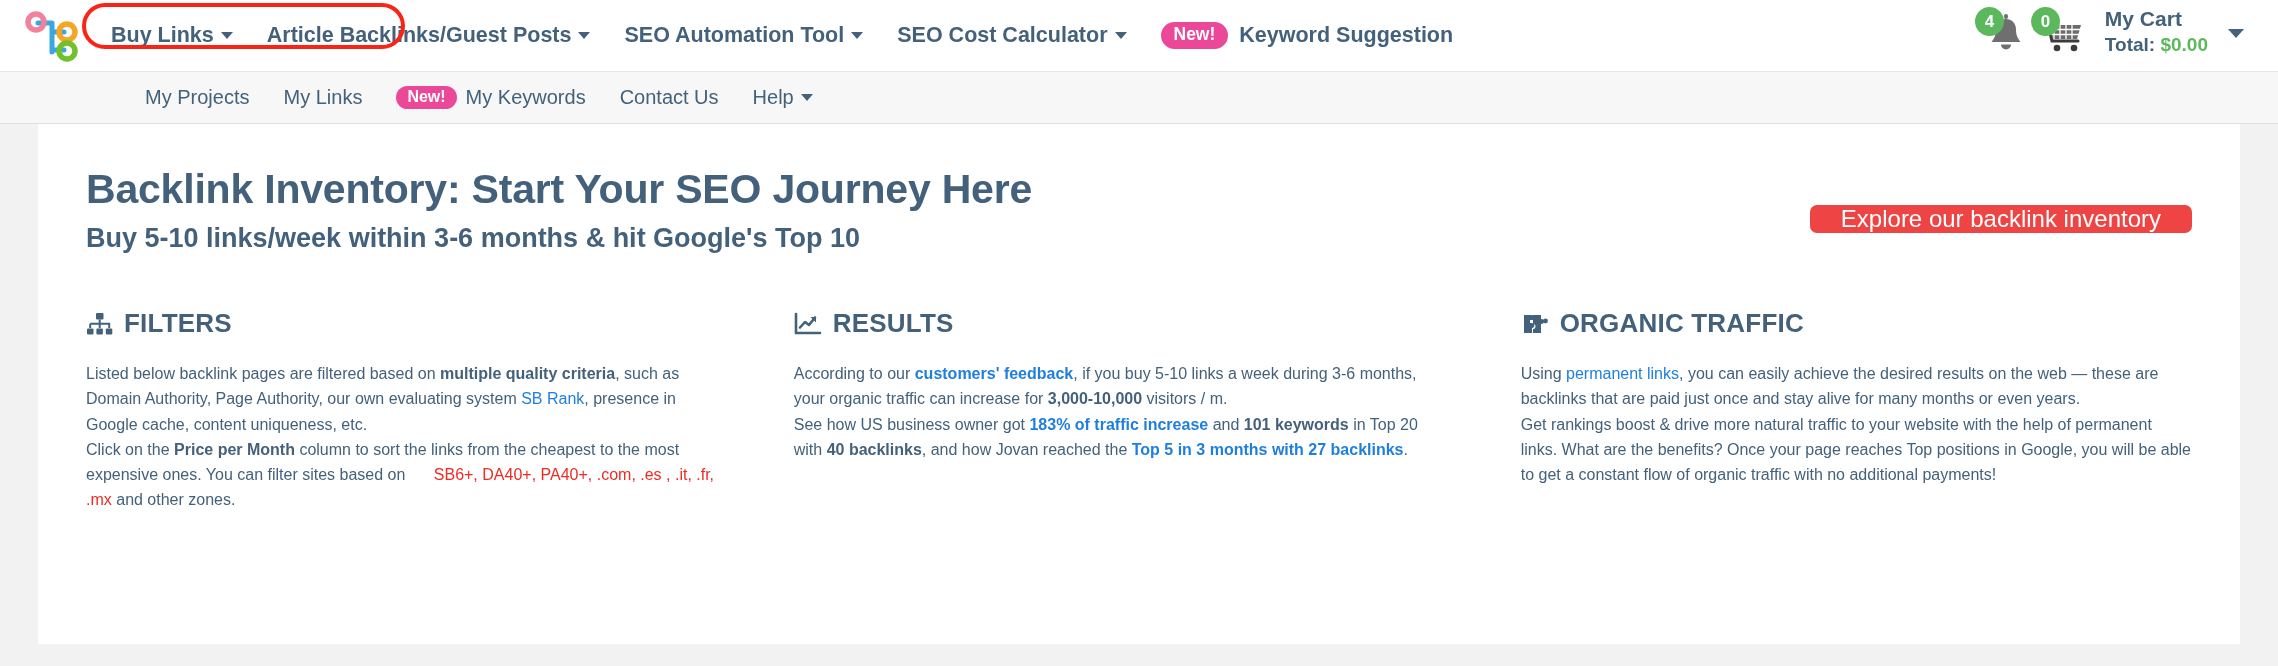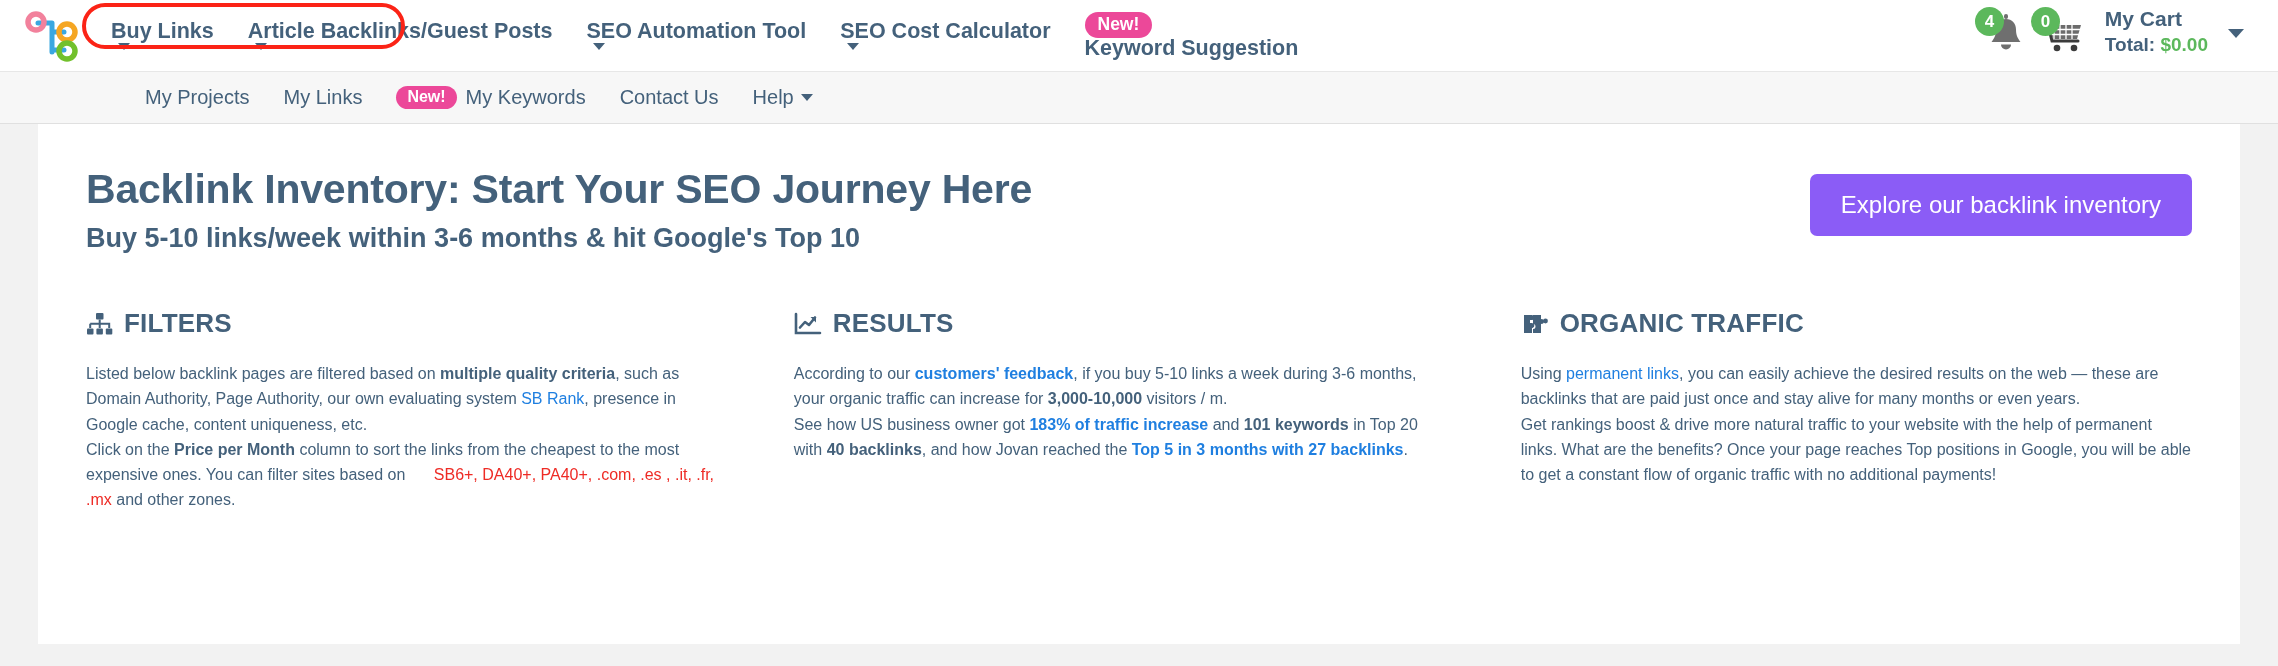--- a/index.html
+++ b/index.html
@@ -33,24 +33,23 @@
     height: 100%;
     gap: 0px;
   }
   .nav-item {
     font-size: 21.5px;
     font-weight: bold;
     color: #44617b;
     padding: 0 17px;
     white-space: nowrap;
     display: flex;
-    align-items: flex-start;
+    align-items: center;
     cursor: pointer;
     line-height: 1;
-    flex-direction: column;
   }
   .caret {
     display: inline-block;
     margin-left: 7px;
     width: 0; height: 0;
     border-left: 6px solid transparent;
     border-right: 6px solid transparent;
     border-top: 7px solid #44617b;
   }
   .badge-new {
@@ -153,27 +152,27 @@
   h2.hero-sub {
     font-size: 27px;
     font-weight: bold;
     color: #44617b;
     margin: 0;
   }
   .hero-row { display: flex; align-items: flex-start; }
   .hero-text { flex: 1 1 auto; }
   .cta {
     flex: 0 0 auto;
-    margin-top: 8px;
-    background: #8b5cf6;
+    margin-top: 39px;
+    background: #ef4444;
     color: #fff;
     font-size: 24px;
     border: none;
     border-radius: 7px;
-    padding: 17px 31px;
+    padding: 0 31px;
     cursor: pointer;
     font-family: "Liberation Sans", sans-serif;
     white-space: nowrap;
   }
 
   .cols {
     display: flex;
     margin-top: 54px;
     gap: 0;
   }

